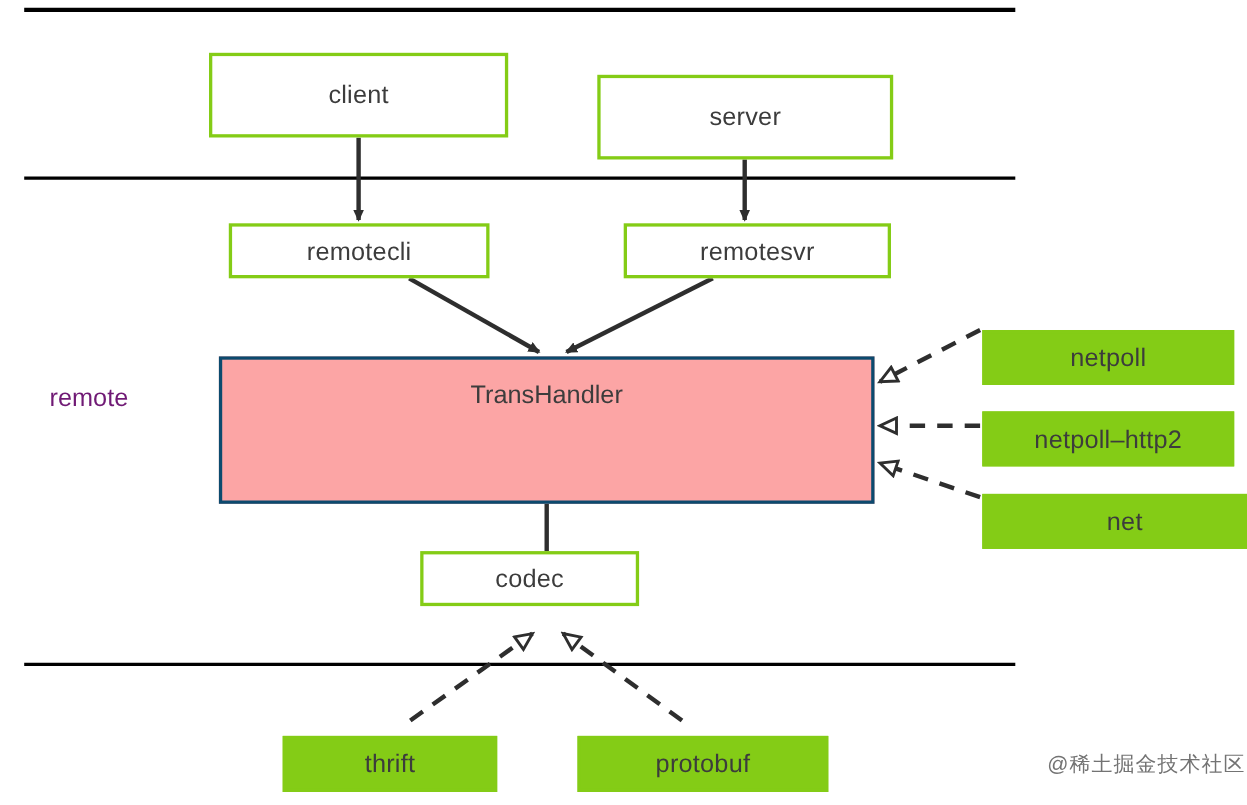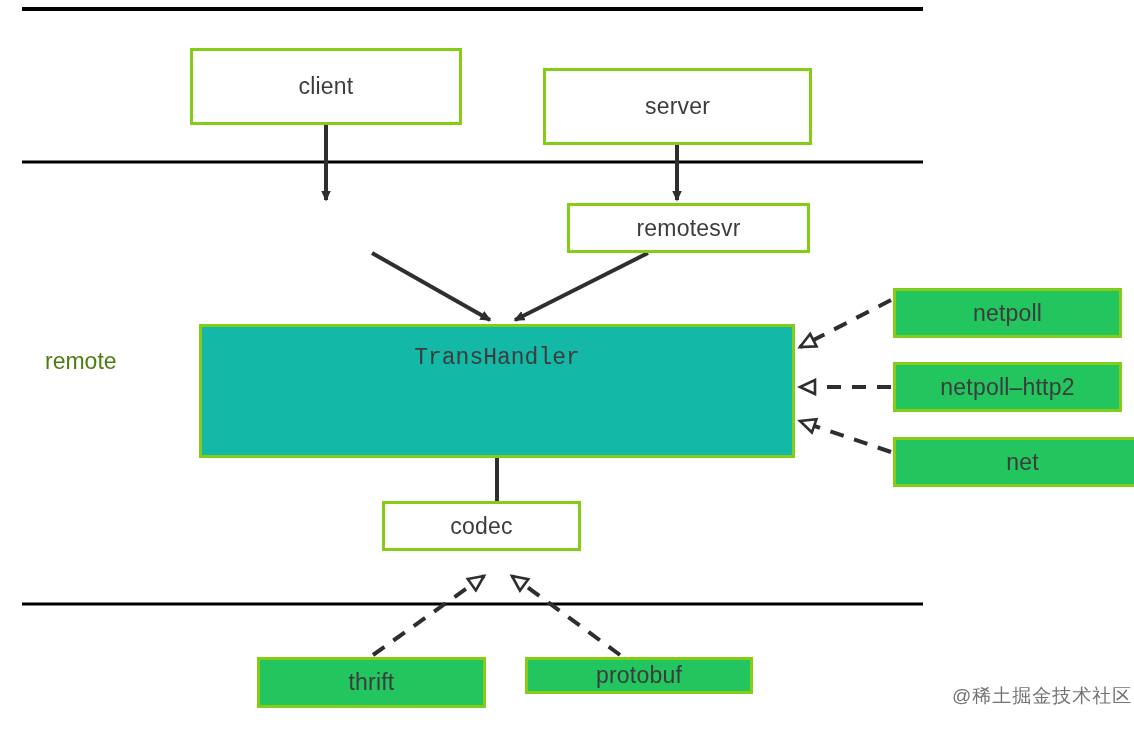--- a/index.html
+++ b/index.html
@@ -29,41 +29,41 @@
     background: #ffffff;
     display: flex;
     align-items: center;
     justify-content: center;
     color: #3c3c3c;
     font-size: 23px;
     letter-spacing: 0.2px;
     line-height: 1;
   }
   .node.shaded {
-    background: #22c55e;
+    background: #84cc16;
+    margin-top: 12px;
   }
   .group-box {
     position: absolute;
     box-sizing: border-box;
-    border: 3px solid #84cc16;
-    background: #14b8a6;
-    font-family: Liberation Mono, monospace;
+    border: 3px solid #0c4a6e;
+    background: #fca5a5;
   }
   .group-title {
     position: absolute;
     left: 0;
     right: 0;
     text-align: center;
     color: #3c3c3c;
     font-size: 23px;
     line-height: 1;
   }
   .layer-label {
     position: absolute;
-    color: #4d7c0f;
+    color: #701a75;
     font-size: 23px;
     line-height: 1;
     white-space: nowrap;
   }
   .watermark {
     position: absolute;
     color: #737373;
     font-size: 19px;
     line-height: 1;
     white-space: nowrap;
@@ -105,20 +105,23 @@
 
   <div class="layer-label" style="left:45px; top:350px;">remote</div>
 
   <div class="node" style="left:190px; top:48px; width:272px; height:77px;">
     <span>client</span>
   </div>
   <div class="node" style="left:543px; top:48px; width:269px; height:77px;margin-top:20px;">
     <span>server</span>
   </div>
 
+  <div class="node" style="left:208px; top:203px; width:237px; height:50px;">
+    <span>remotecli</span>
+  </div>
   <div class="node" style="left:567px; top:203px; width:243px; height:50px;">
     <span>remotesvr</span>
   </div>
 
   <div class="group-box" style="left:199px; top:324px; width:596px; height:134px;">
     <div class="group-title" style="top:20px;">TransHandler</div>
   </div>
 
   <div class="node" style="left:382px; top:501px; width:199px; height:50px;">
     <span>codec</span>
@@ -127,22 +130,22 @@
   <div class="node shaded" style="left:893px; top:288px; width:229px; height:50px;">
     <span>netpoll</span>
   </div>
   <div class="node shaded" style="left:893px; top:362px; width:229px; height:50px;text-align:center;">
     <span>netpoll–http2</span>
   </div>
   <div class="node shaded" style="left:893px; top:437px; width:259px; height:50px;">
     <span>net</span>
   </div>
 
-  <div class="node shaded" style="left:257px; top:657px; width:229px; height:51px;">
+  <div class="node shaded" style="left:257px; top:657px; width:195px; height:51px;">
     <span>thrift</span>
   </div>
-  <div class="node shaded" style="left:525px; top:657px; width:228px; height:37px;">
+  <div class="node shaded" style="left:525px; top:657px; width:228px; height:51px;">
     <span>protobuf</span>
   </div>
 
   <div class="watermark" style="left:952px; top:686px;">@稀土掘金技术社区</div>
 
 </div>
 
 </body></html>

